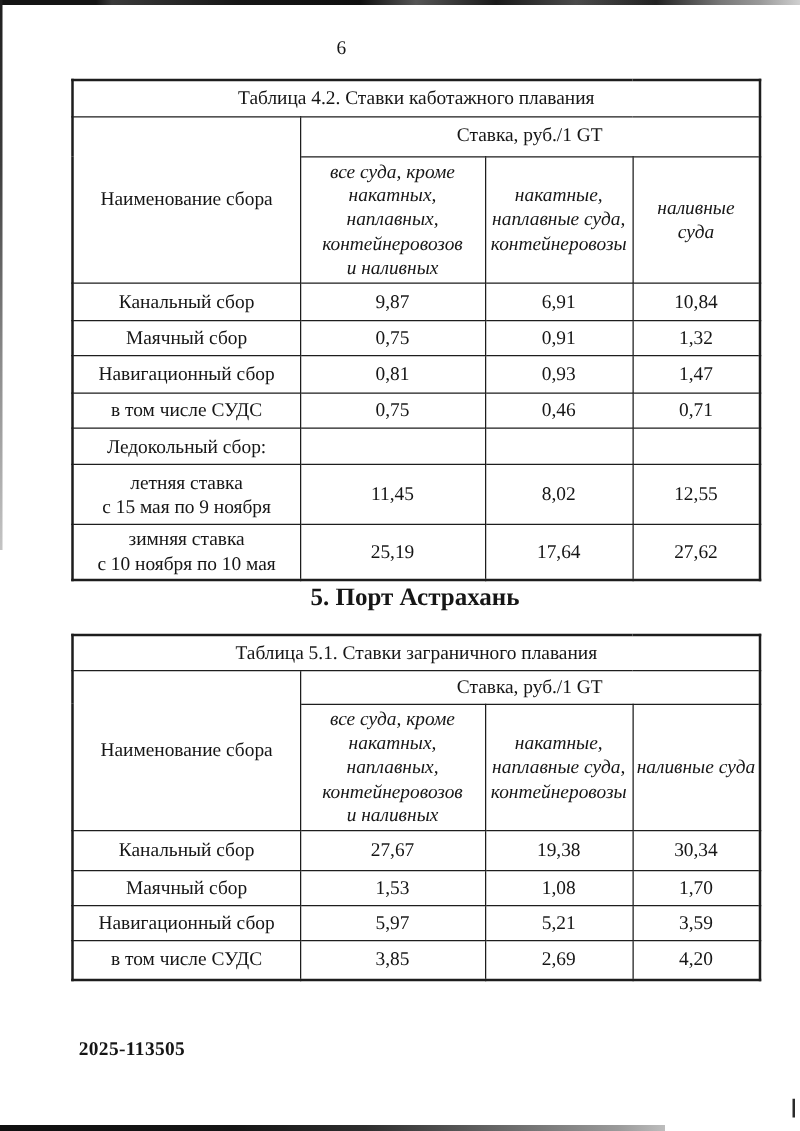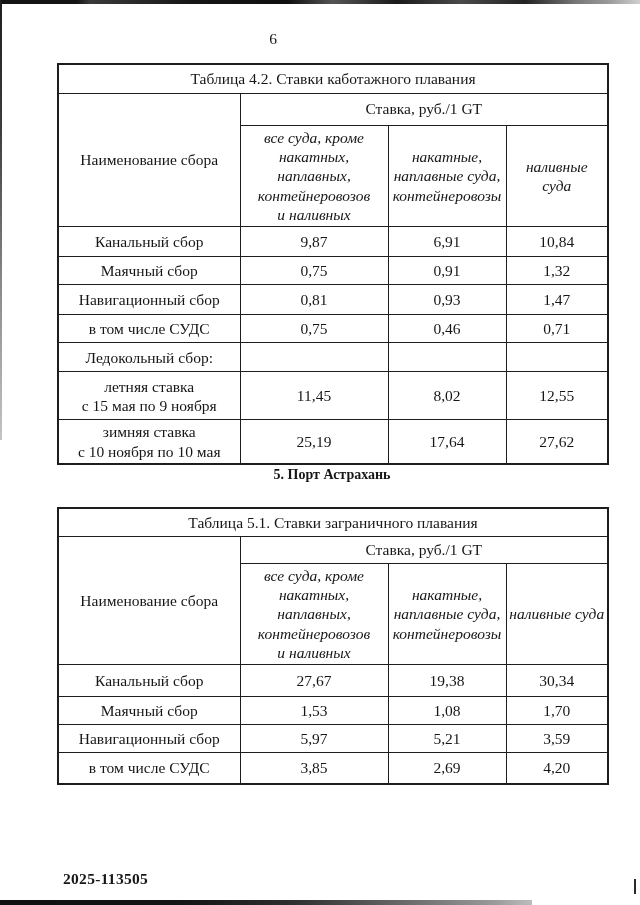--- a/index.html
+++ b/index.html
@@ -15,22 +15,22 @@
   .scan-top{position:absolute;top:0;left:0;width:640px;height:4px;
     background:linear-gradient(90deg,#141414 0%,#141414 12%,#3a3a3a 14%,#161616 30%,#0f0f0f 45%,#555 52%,#1a1a1a 62%,#4a4a4a 72%,#222 82%,#777 90%,#999 95%,#cfcfcf 100%);}
   .scan-bottom{position:absolute;top:900px;left:0;width:532px;height:5px;
     background:linear-gradient(90deg,#101010 0%,#151515 35%,#2e2e2e 55%,#6f6f6f 78%,#9a9a9a 93%,#bdbdbd 100%);}
   .scan-left{position:absolute;top:0;left:0;width:2px;height:440px;
     background:linear-gradient(180deg,#1e1e1e 0%,#3d3d3d 30%,#8a8a8a 65%,#c4c4c4 100%);}
   .scan-right-mark{position:absolute;left:634px;top:879px;width:2px;height:15px;background:#2a2a2a;}
 
   .page-number{position:absolute;top:30px;left:0;width:546px;text-align:center;font-size:15.5px;}
   .section-heading{position:absolute;top:467px;left:57px;width:550px;text-align:center;
-    font-size:14px;font-weight:bold;}
-  .footer-code{position:absolute;top:870px;left:63px;font-size:15.5px;font-weight:bold;letter-spacing:.3px;}
+    font-size:20px;font-weight:bold;}
+  .footer-code{position:absolute;top:831px;left:63px;font-size:15.5px;font-weight:bold;letter-spacing:.3px;}
 
   
   table.rates{position:absolute;left:57px;border-collapse:collapse;table-layout:fixed;
     width:550px;font-size:15.5px;background:#fff;border-radius:11px;}
   table.rates{border:2px solid #1d1d1d;}
   .t1{top:63px;}
   .t2{top:507px;}
   table.rates td{border:1.5px solid #1d1d1d;text-align:center;vertical-align:middle;
     padding:2px 4px;line-height:1.25;overflow:hidden;}
   td.title-cell{text-align:left;padding:3px 7px;}

